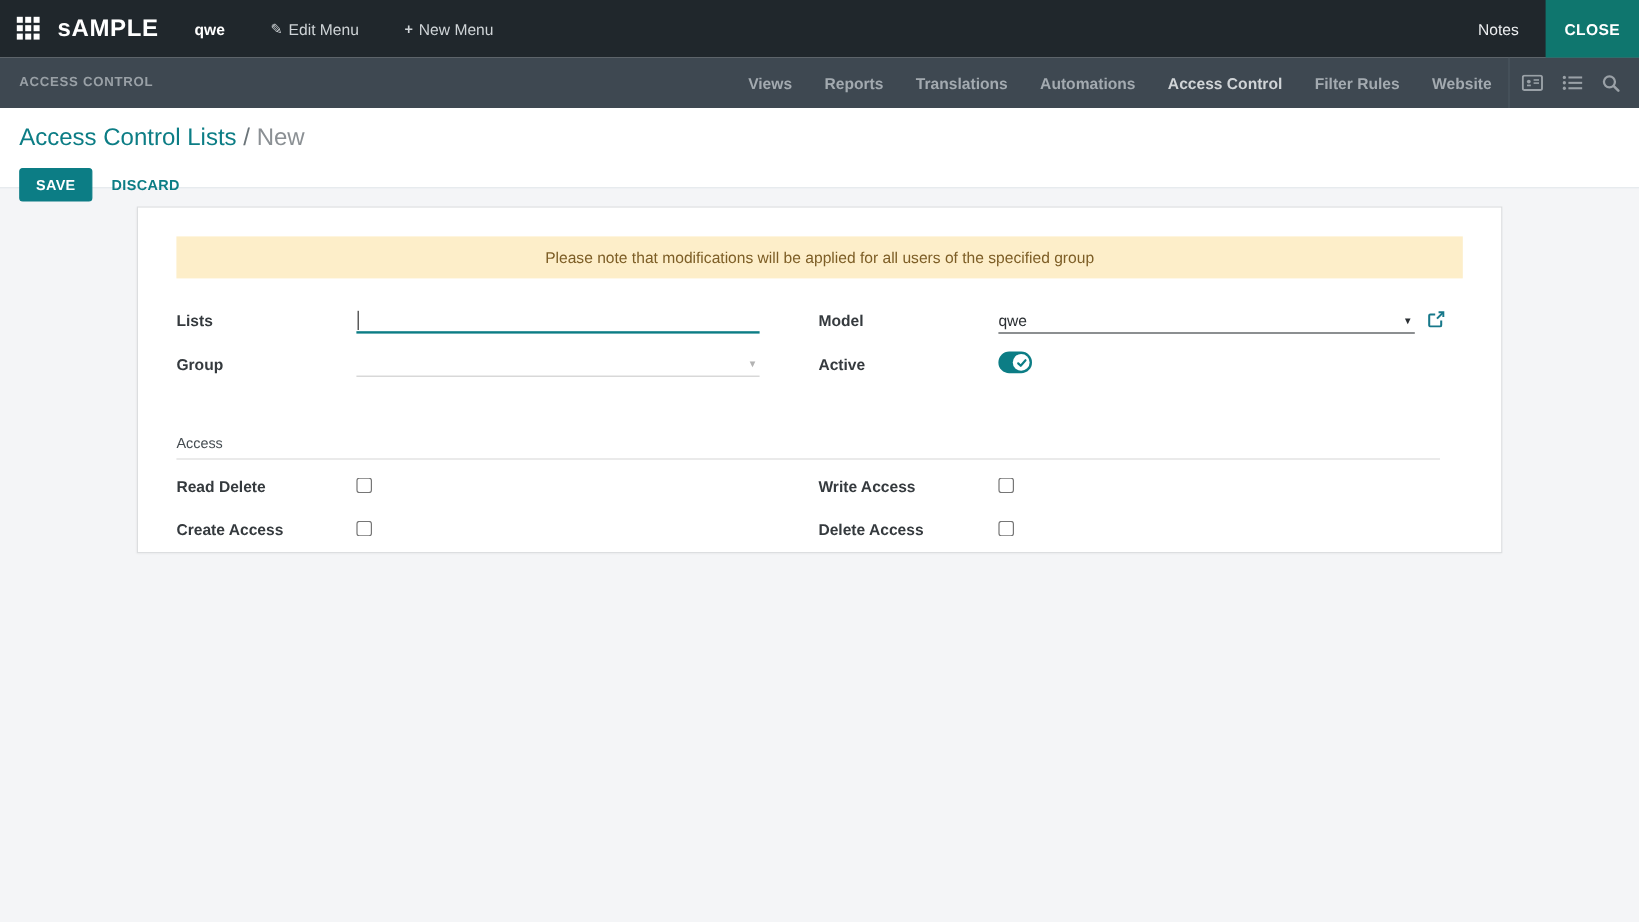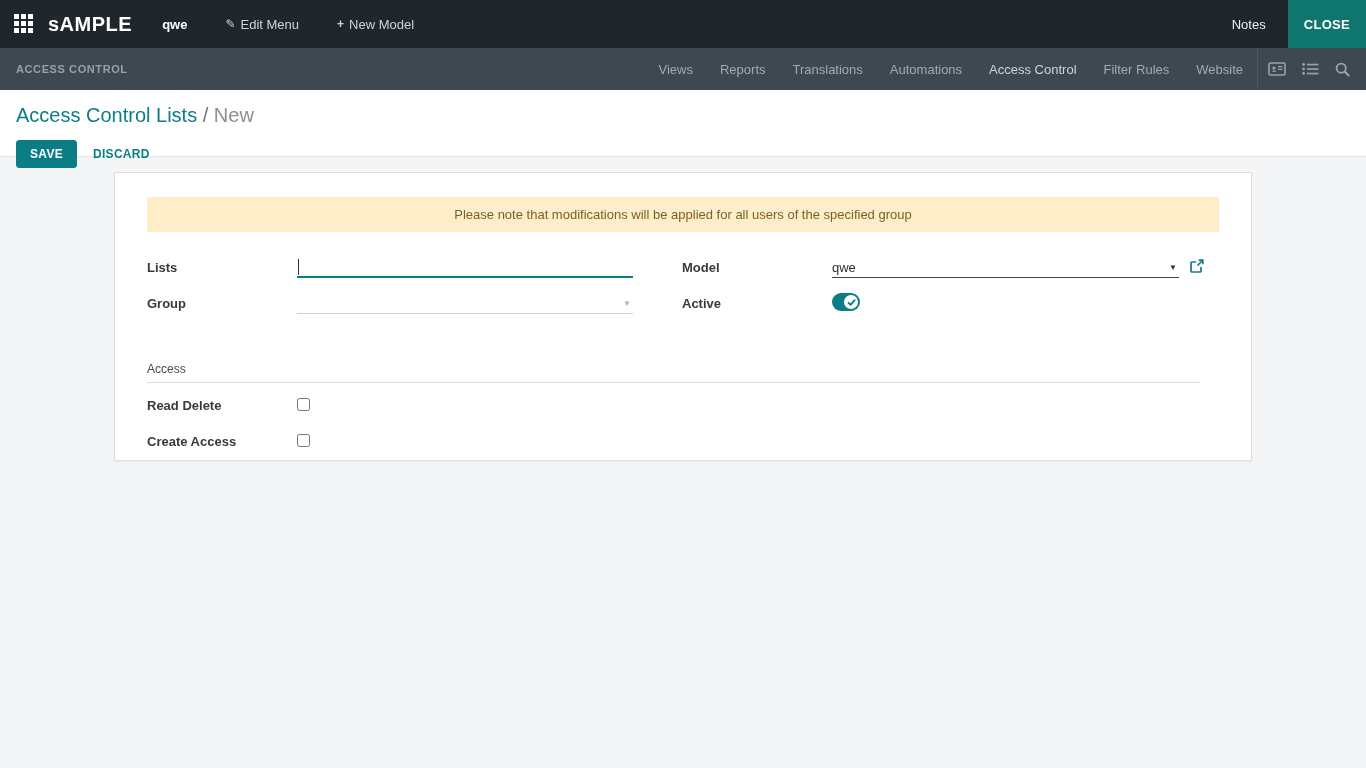--- a/index.html
+++ b/index.html
@@ -15,21 +15,21 @@
   .nav-item.primary { color:#fff; font-weight:bold; }
   .nav-item .glyph { font-size:12px; }
   .topbar-right { display:flex; align-items:stretch; }
   .notes-item { display:flex; align-items:center; font-size:13px; color:#eceef0; margin-right:22px; cursor:pointer; }
   .close-btn { background:#0f766e; color:#fff; border:none; font-family:inherit; font-size:13px; font-weight:bold; padding:0 16px; cursor:pointer; letter-spacing:.3px; }
 
   
   .subnav { height:42px; background:#3e4851; display:flex; align-items:center; padding:0 16px; }
   .subnav-section { font-size:11px; font-weight:bold; color:#99a0a6; letter-spacing:.6px; }
   .subnav-tabs { margin-left:auto; display:flex; align-items:center; gap:27px; }
-  .subnav-tab { font-size:13px; color:#a3aab0; cursor:pointer; white-space:nowrap; }
+  .subnav-tab { font-size:13px; color:#a3aab0; cursor:pointer; white-space:nowrap;font-weight:bold; }
   .subnav-tab.active { color:#d0d4d7; }
   .subnav-divider { width:1px; height:42px; background:#4b565f; margin:0 10px 0 14px; }
   .view-icons { display:flex; align-items:center; gap:16px; }
   .view-icon { cursor:pointer; display:flex; align-items:center; }
 
   
   .page-header { background:#fff; padding:14px 16px 12px 16px; border-bottom:1px solid #e2e7ea; height:67px; }
   .breadcrumb { font-size:20px; }
   .breadcrumb .crumb-link { color:#0c7d85; cursor:pointer; }
   .breadcrumb .crumb-sep { color:#6b7479; }
@@ -89,21 +89,21 @@
     <div class="brand">sAMPLE</div>
     <div class="nav-item primary">
       <span>qwe</span>
     </div>
     <div class="nav-item">
       <span class="glyph">✎</span>
       <span>Edit Menu</span>
     </div>
     <div class="nav-item">
       <span class="glyph" style="font-weight:bold;">+</span>
-      <span>New Model</span>
+      <span>New Menu</span>
     </div>
   </div>
   <div class="topbar-right">
     <div class="notes-item">Notes</div>
     <button class="close-btn">CLOSE</button>
   </div>
 </div>
 
 <div class="subnav">
   <div class="subnav-section">ACCESS CONTROL</div>
@@ -228,17 +228,27 @@
           <div class="field-row">
             <div class="field-label">Read Delete</div>
             <div class="field-control"><input type="checkbox" class="checkbox" style=""></div>
           </div>
           <div class="field-row">
             <div class="field-label">Create Access</div>
             <div class="field-control"><input type="checkbox" class="checkbox" style=""></div>
           </div>
         </div>
         <div class="col-gap"></div>
+        <div class="col-right">
+          <div class="field-row">
+            <div class="field-label">Write Access</div>
+            <div class="field-control"><input type="checkbox" class="checkbox" style=""></div>
+          </div>
+          <div class="field-row">
+            <div class="field-label">Delete Access</div>
+            <div class="field-control"><input type="checkbox" class="checkbox" style=""></div>
+          </div>
+        </div>
       </div>
     </div>
 
   </div>
 </div>
 
 </body></html>

